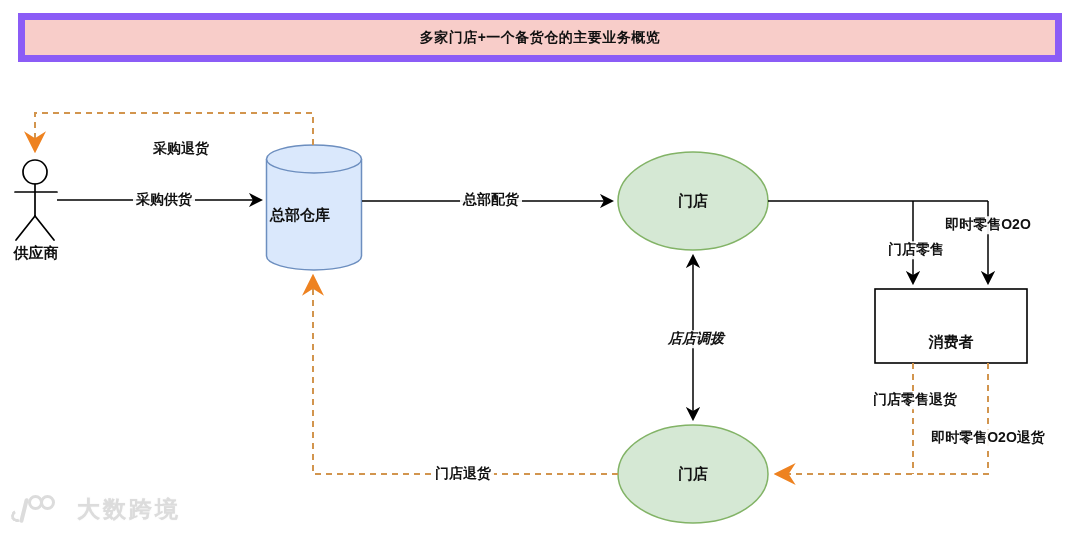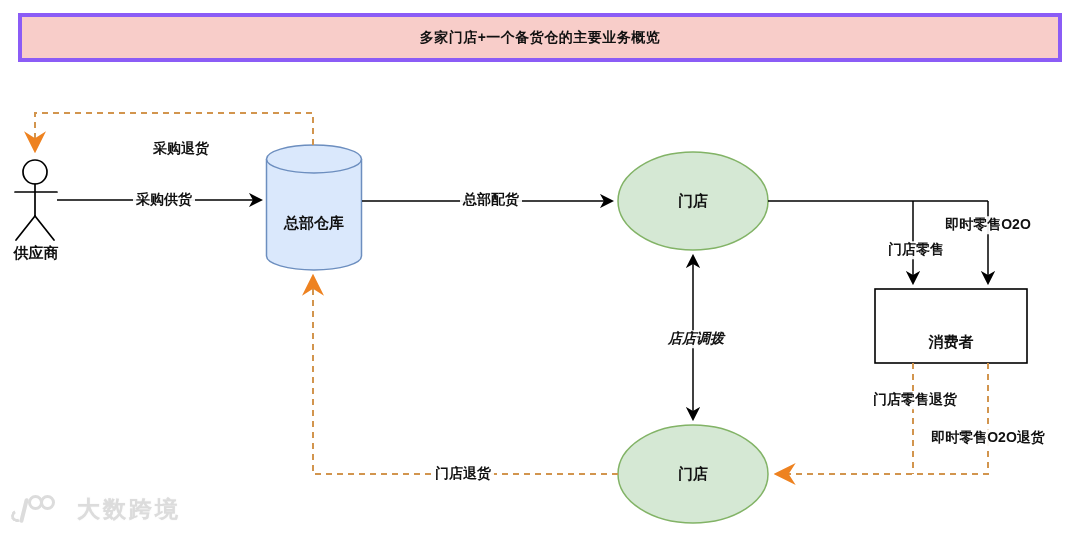--- a/index.html
+++ b/index.html
@@ -5,21 +5,21 @@
   html,body { margin:0; padding:0; background:#ffffff; }
   #canvas {
     position:relative; width:1080px; height:539px;
     background:#ffffff; overflow:hidden;
     font-family:"Liberation Sans","DejaVu Sans",sans-serif;
     color:#111;
   }
   
   .banner {
     position:absolute; left:18px; top:13px; width:1044px; height:49px;
-    background:#f8cdc9; border:4px solid #8b5cf6;
+    background:#f8cdc9; border:7px solid #8b5cf6;
     display:flex; align-items:center; justify-content:center;
     box-sizing:border-box;
   }
   .banner .title { font-size:14px; font-weight:600; letter-spacing:0.5px; }
 
   
   svg.layer { position:absolute; left:0; top:0; }
 
   
   .node-label {
@@ -107,21 +107,21 @@
 
     <g fill="none" stroke-width="2" stroke-dasharray="6,5" stroke="#d2954e">
       <path d="M313,145 L313,113 L35,113 L35,150" marker-end="url(#arrO)"></path>
       <path d="M618,474 L313,474 L313,277" marker-end="url(#arrO)"></path>
       <path d="M913,363 L913,474"></path>
       <path d="M988,363 L988,474 L777,474" marker-end="url(#arrO)"></path>
     </g>
   </svg>
 
   <div class="node-label" style="left:36px; top:253px;">供应商</div>
-  <div class="node-label" style="left:314px; top:215px;margin-top:8px;">总部仓库</div>
+  <div class="node-label" style="left:300px; top:215px;">总部仓库</div>
   <div class="node-label" style="left:693px; top:201px;">门店</div>
   <div class="node-label" style="left:693px; top:474px;">门店</div>
   <div class="node-label" style="left:951px; top:326px;margin-top:16px;">消费者</div>
 
   <div class="edge-label" style="left:181px; top:114px;margin-top:35px;">采购退货</div>
   <div class="edge-label" style="left:164px; top:200px;">采购供货</div>
   <div class="edge-label" style="left:491px; top:200px;">总部配货</div>
   <div class="edge-label" style="left:916px; top:250px;">门店零售</div>
   <div class="edge-label" style="left:988px; top:225px;">即时零售O2O</div>
   <div class="edge-label" style="left:696px; top:339px;font-style:italic;">店店调拨</div>

